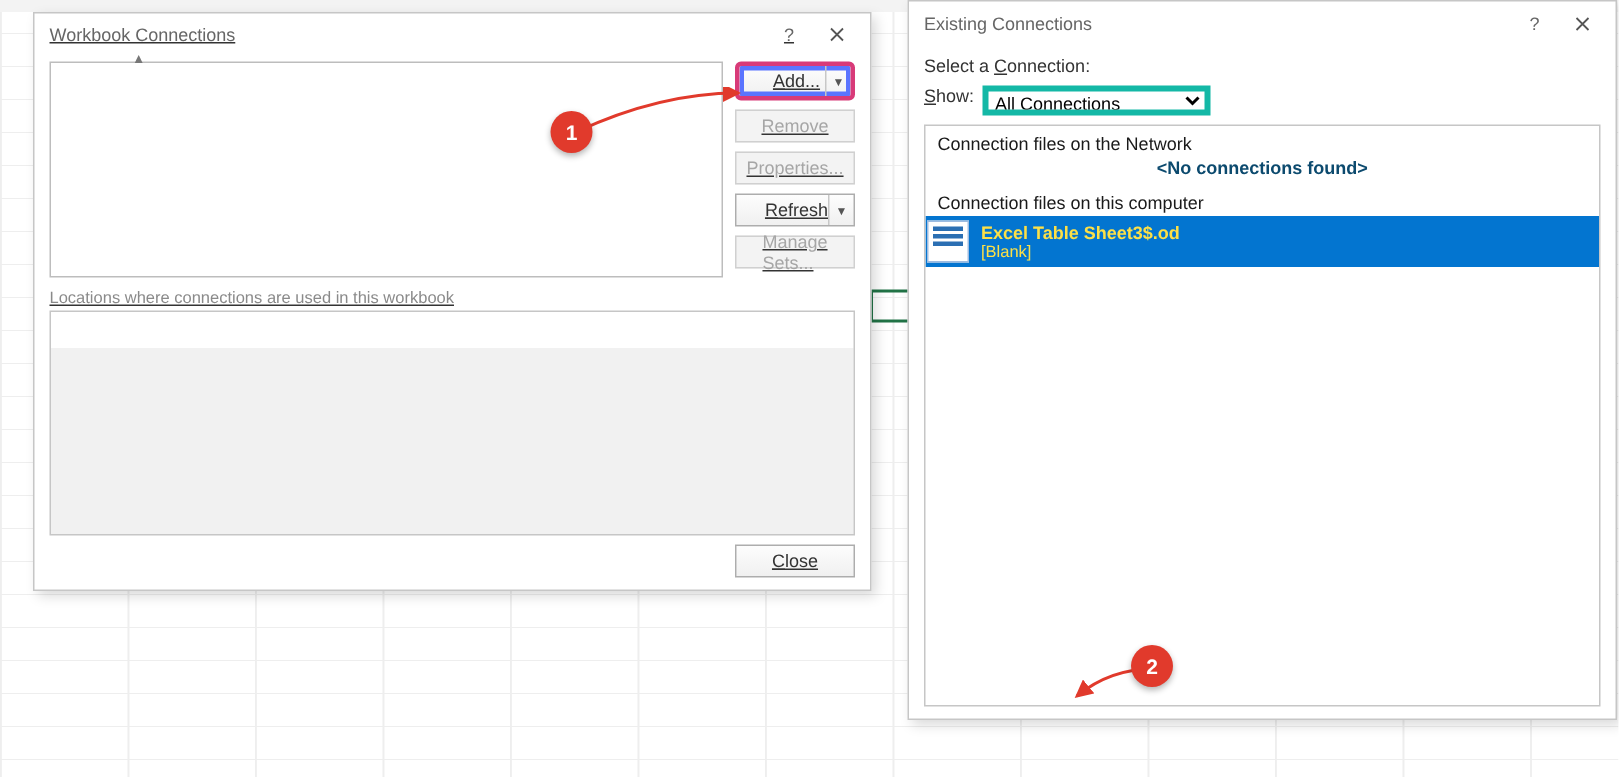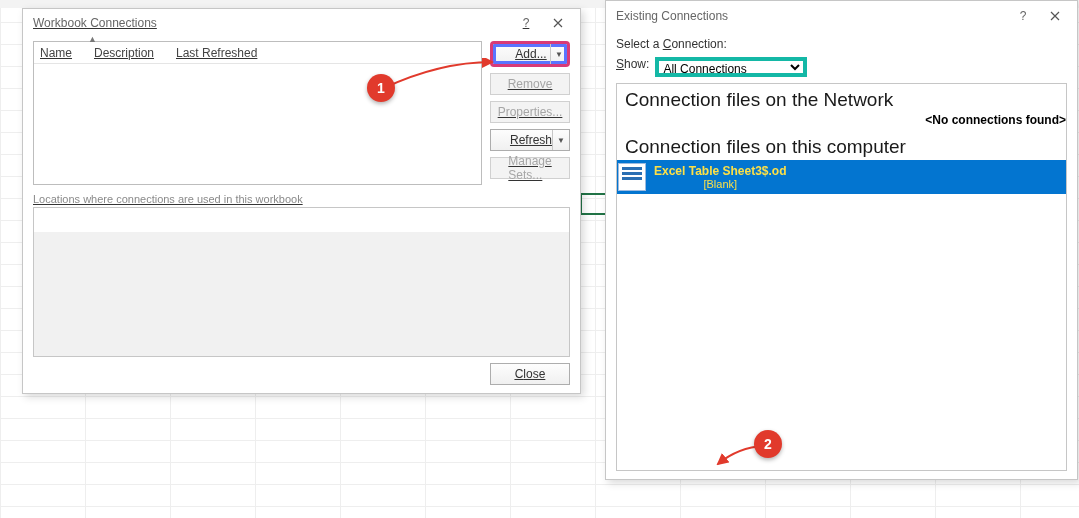--- a/index.html
+++ b/index.html
@@ -106,33 +106,33 @@
   .ec-label { font-size: 12px; color: #333; margin: 2px 0 6px; }
   .ec-show { display: flex; align-items: flex-start; gap: 6px; margin-bottom: 6px; }
   .ec-show select {
     height: 20px; width: 152px; font-size: 12px;
     border: 4px solid #14b8a6; background:#fff;
   }
   .ec-list {
     flex: 1; border: 1px solid #c6c6c6; background: #fff;
     overflow: hidden; display:flex; flex-direction:column;
   }
-  .ec-section-h { font-size: 19px; color: #1a1a1a; padding: 5px 8px 2px; }
-  .ec-none { text-align: right; font-size: 12px; color: #000000; font-weight: bold; padding-bottom: 4px;}
+  .ec-section-h { font-size: 12px; color: #1a1a1a; padding: 5px 8px 2px; }
+  .ec-none { text-align: center; font-size: 12px; color: #0c4a6e; font-weight: bold; padding-bottom: 4px;}
   .ec-item {
     display: flex; align-items: center; gap: 8px;
     background: #0375d0; color: #fde047; padding: 3px 1px;
   }
   .ec-item-icon {
     width: 28px; height: 28px; background: #fff; border: 1px solid #9dbbe0;
     display:flex; flex-direction:column; padding:3px; gap:2px;
   }
   .ec-item-icon .r { height:3px; background:#2b6fb3; }
   .ec-item-text .line1 { font-size: 12px; font-weight: bold; }
-  .ec-item-text .line2 { font-size: 11px; text-align: center; }
+  .ec-item-text .line2 { font-size: 11px; }
   .ec-footer {
     display:flex; align-items:center; padding-top: 8px; gap:8px;
   }
   .ec-footer .flexspace { flex:1; }
   .highlight-browse {
     border: 3px solid #d83a78; border-radius: 4px; padding:2px;
     display:inline-block;
   }
 
   
@@ -163,25 +163,20 @@
     <div class="title-btn">
       <svg width="10" height="10" viewBox="0 0 10 10">
           <path d="M1 1 L9 9 M9 1 L1 9" stroke="#555" stroke-width="1.2"></path>
         </svg>
     </div>
   </div>
   <div class="dialog-body">
     <div class="wb-top">
       <div class="wb-list">
         <span class="sort-caret">▲</span>
-        <div class="wb-list-header">
-          <span class="wb-col" style="width:54px">Name</span>
-          <span class="wb-col" style="width:82px">Description</span>
-          <span class="wb-col">Last Refreshed</span>
-        </div>
       </div>
       <div class="wb-btn-stack">
         <div class="btn split highlight-add">
           <span><span class="u">A</span><span>dd...</span></span>
           <span class="arrow">▼</span>
         </div>
         <div class="btn disabled">
           <span>Remove</span>
         </div>
         <div class="btn disabled">

